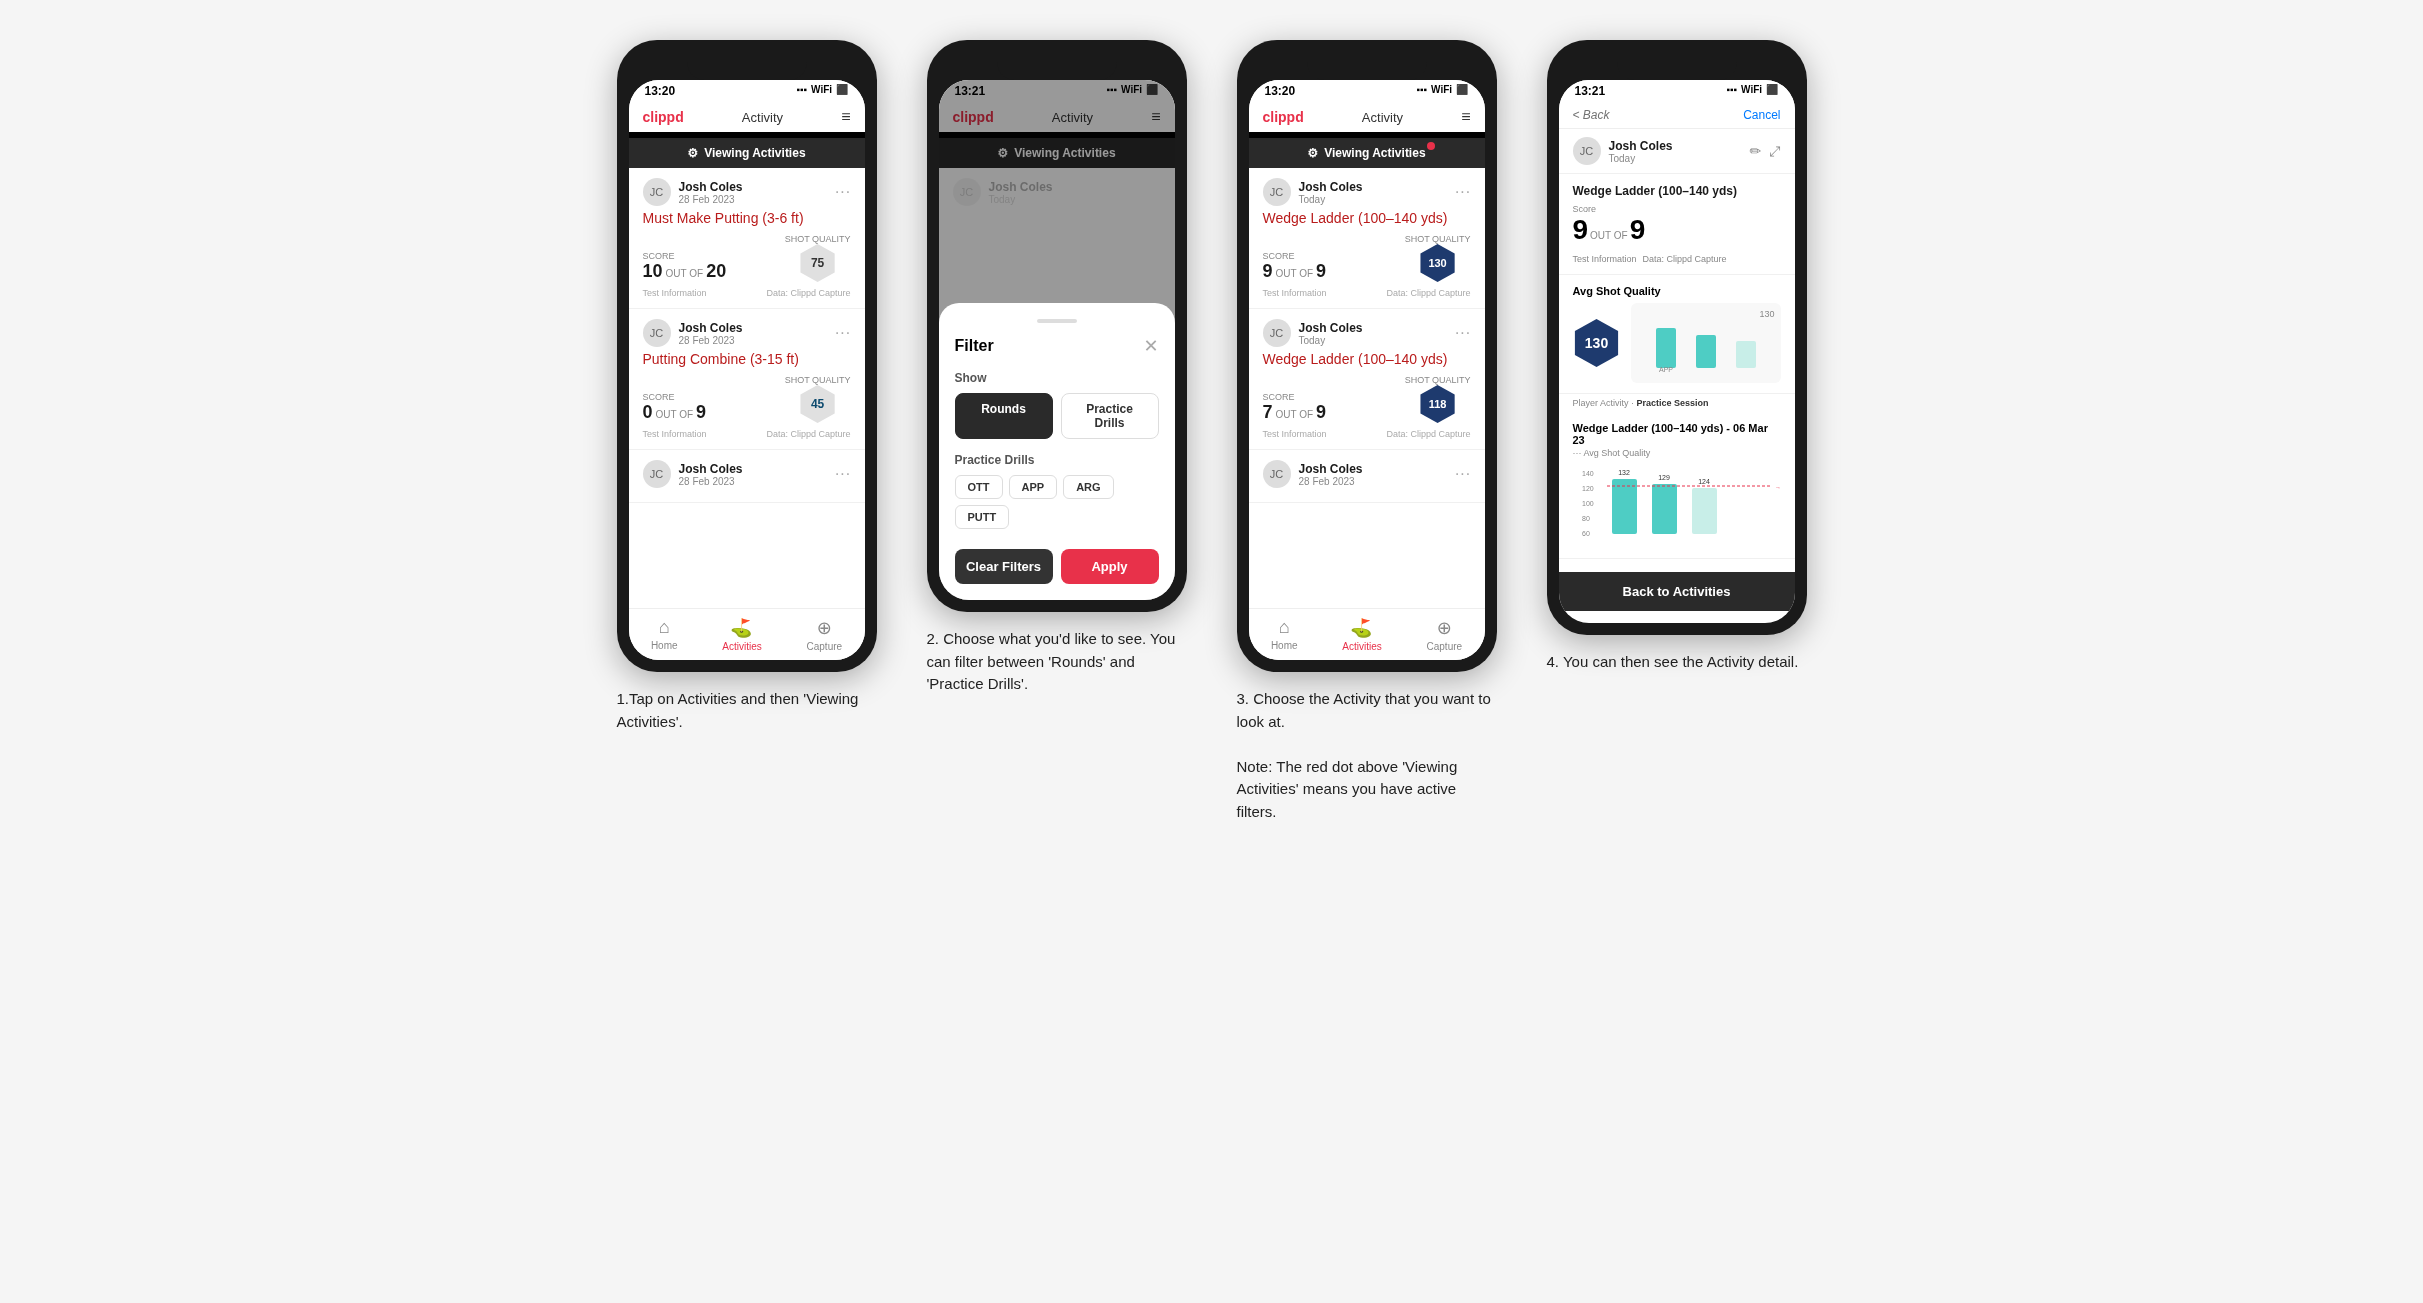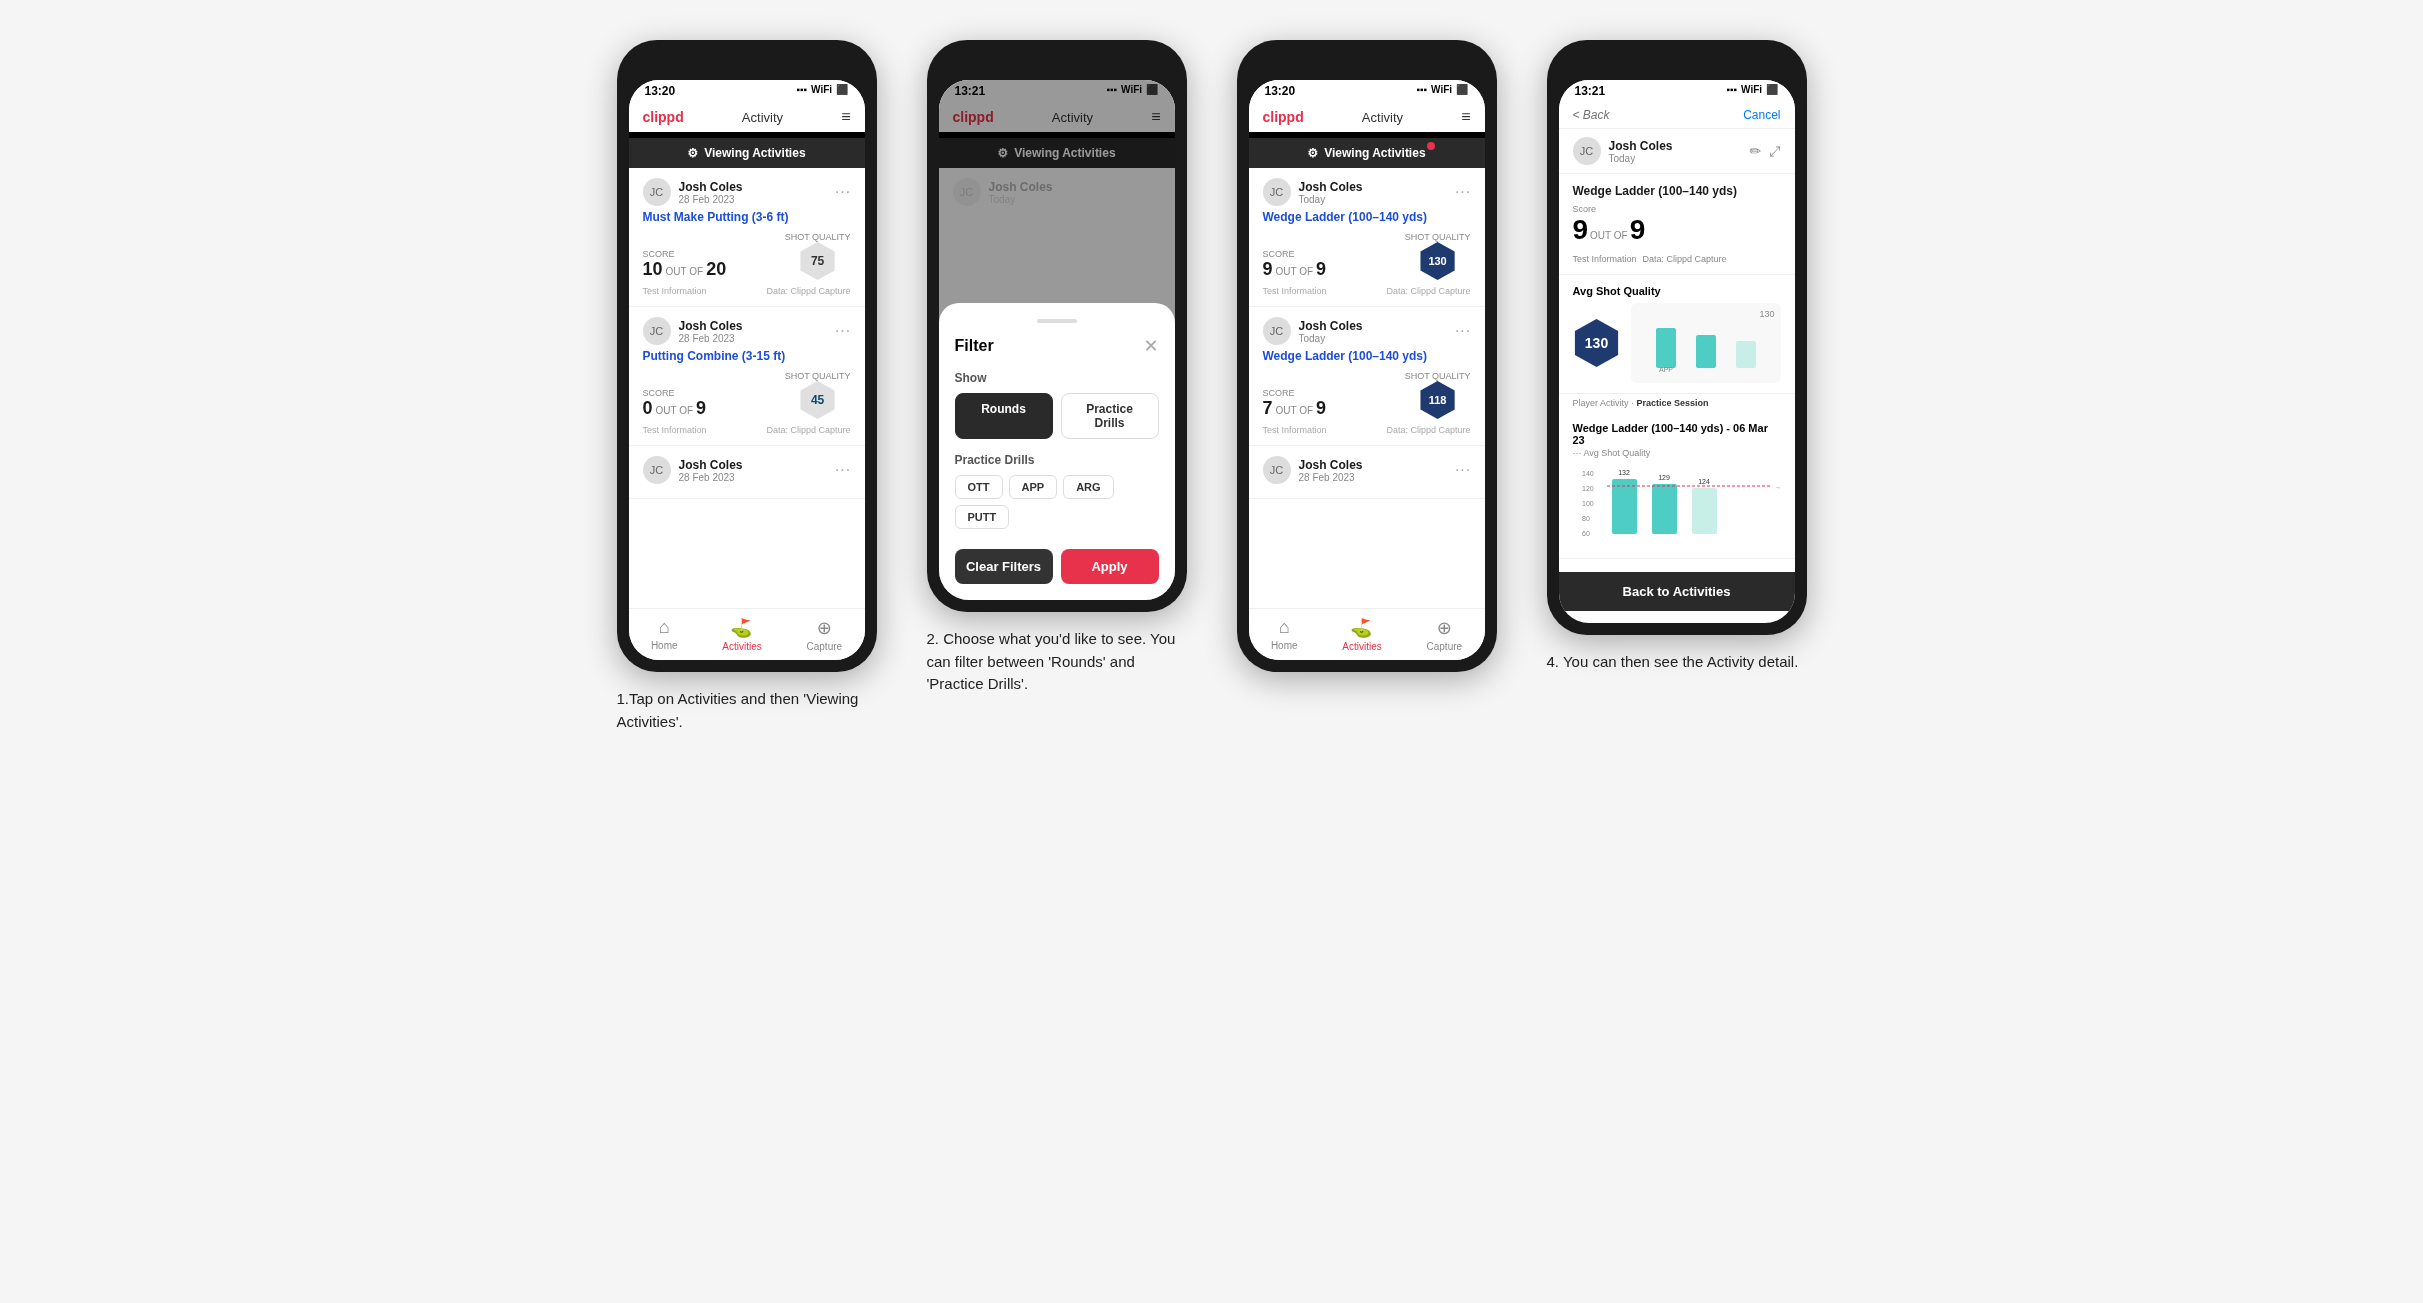--- a/index.html
+++ b/index.html
@@ -115,21 +115,21 @@
       overflow: hidden;
       display: flex;
       align-items: center;
       justify-content: center;
       font-size: 11px;
       color: #666;
     }
     .user-name { font-size: 12px; font-weight: 700; color: #1a1a1a; }
     .user-date { font-size: 10px; color: #888; }
     .dots-menu { color: #aaa; font-size: 16px; cursor: pointer; }
-    .activity-title { font-size: 12px; font-weight: 700; color: #1d4ed8; margin-bottom: 8px; }
+    .activity-title { font-size: 14px; font-weight: 400; color: #b91c1c; margin-bottom: 8px; }
     .stats-row {
       display: flex;
       gap: 12px;
       align-items: flex-end;
       margin-bottom: 6px;
     }
     .stat-block { display: flex; flex-direction: column; }
     .stat-label { font-size: 9px; color: #888; text-transform: uppercase; }
     .stat-value { font-size: 18px; font-weight: 700; color: #1a1a1a; }
     .stat-outof-val { font-size: 18px; font-weight: 700; color: #1a1a1a; }
@@ -617,20 +617,21 @@
             <span class="nav-icon">⛳</span>
             <span>Activities</span>
           </div>
           <div class="nav-item">
             <span class="nav-icon">⊕</span>
             <span>Capture</span>
           </div>
         </div>
       </div>
     </div>
+    <div class="caption-text">3. Choose the Activity that you want to look at.<br><br>Note: The red dot above 'Viewing Activities' means you have active filters.</div>
   </div>
 
   <div class="phone-section">
     <div class="phone-frame">
       <div class="notch"></div>
       <div class="phone-screen">
         <div class="status-bar">
           <span class="status-time">13:21</span>
           <div class="status-icons">
             <span>▪▪▪</span>

